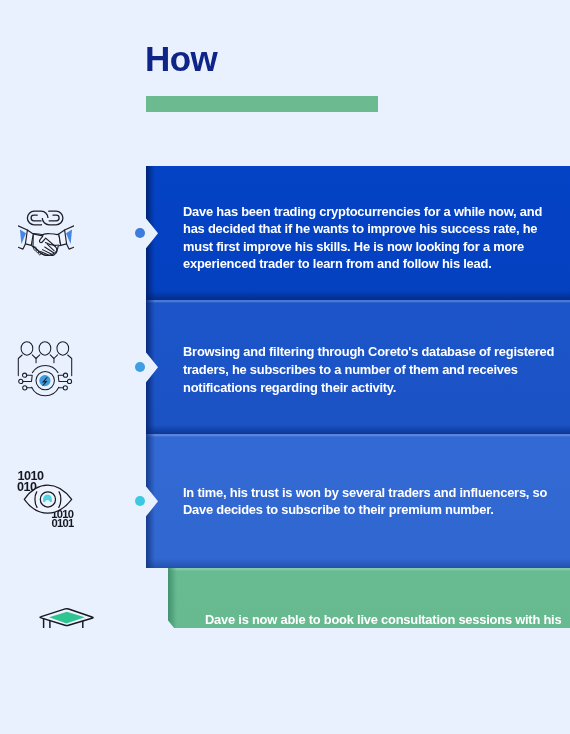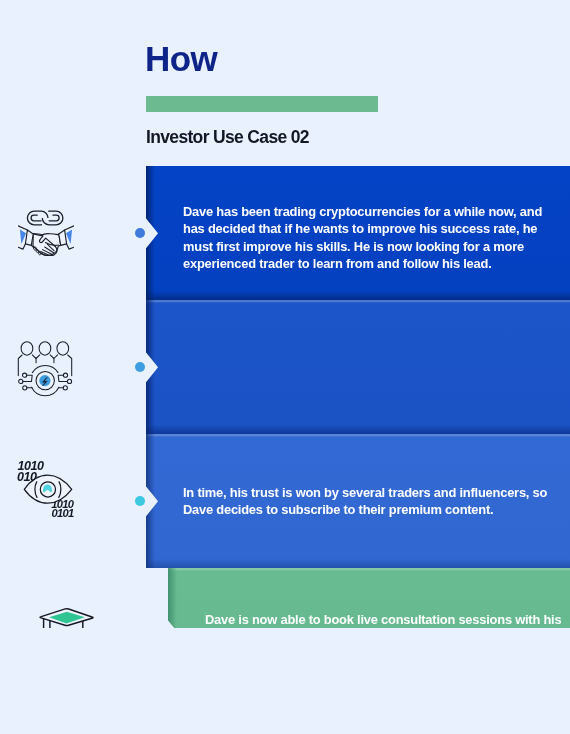--- a/index.html
+++ b/index.html
@@ -29,21 +29,20 @@
 </style>
 </head>
 <body>
 
 <div class="page">
 
   <div class="headline">
     <div class="h-line"><span>How</span></div>
     <div class="hl-mark"></div>
   </div>
-  <div class="subtitle">Investor Use Case 02</div>
 
   <div class="steps">
 
     <div class="step" style="top:166px;height:134px;">
       <div class="block">
         <svg viewBox="0 0 424 134" preserveAspectRatio="none">
           <defs>
               <linearGradient id="g1" x1="0" y1="0" x2="0" y2="1">
             <stop offset="0" stop-color="#0443c5"></stop>
                 <stop offset="0.93" stop-color="#0441c1"></stop>
@@ -136,20 +135,21 @@
                 <stop offset="0.012" stop-color="#4a79d3"></stop>
                 <stop offset="0.022" stop-color="#1c55c9"></stop>
                 <stop offset="0.93" stop-color="#1b53c5"></stop>
                 <stop offset="1" stop-color="#0c3796"></stop>
               </linearGradient>
             </defs>
           <path id="shape2" d="M0,0 H424 V134 H0 V82.6 L12,67.3 L0,52.3 Z" fill="url(#g2)"></path>
             <path d="M0,0 H424 V134 H0 V82.6 L12,67.3 L0,52.3 Z" fill="url(#s2)"></path>
         </svg>
       </div>
+      <div class="btext" style="top:43.4px;">Browsing and filtering through Coreto's database of registered traders, he subscribes to a number of them and receives notifications regarding their activity.</div>
       <div class="dot" style="left:135.4px;top:62.4px;width:9.8px;height:9.8px;background:#3d9fe2;"></div>
       <div class="icon" style="left:17px;top:40px;width:56px;height:58px;">
         <svg viewBox="0 0 56 58" width="56" height="58">
          <g stroke="#1b1f2a" stroke-width="1.05" stroke-linecap="round" stroke-linejoin="round" fill="none">
            <ellipse cx="9.95" cy="8.4" rx="5.85" ry="6.75"></ellipse>
            <ellipse cx="27.95" cy="8.4" rx="5.85" ry="6.75"></ellipse>
            <ellipse cx="45.8" cy="8.4" rx="5.85" ry="6.75"></ellipse>
            <path d="M5.1 15.0 L1.3 18.5 L1.3 35.6"></path>
            <path d="M50.7 15.0 L54.7 18.5 L54.7 35.6"></path>
            <path d="M15.3 14.9 L19.0 18.5 L22.8 14.8"></path>
@@ -185,23 +185,23 @@
                 <stop offset="0.012" stop-color="#5b85d8"></stop>
                 <stop offset="0.022" stop-color="#3369d4"></stop>
                 <stop offset="0.93" stop-color="#3167d0"></stop>
                 <stop offset="1" stop-color="#2351ad"></stop>
               </linearGradient>
             </defs>
           <path id="shape3" d="M0,0 H424 V134 H0 V82.6 L12,67.3 L0,52.3 Z" fill="url(#g3)"></path>
             <path d="M0,0 H424 V134 H0 V82.6 L12,67.3 L0,52.3 Z" fill="url(#s3)"></path>
         </svg>
       </div>
-      <div class="btext" style="top:49.7px;">In time, his trust is won by several traders and influencers, so Dave decides to subscribe to their premium content.</div>
+      <div class="btext" style="top:49.7px;">In time, his trust is won by several traders and influencers, so Dave decides to subscribe to their premium number.</div>
       <div class="dot" style="left:135.4px;top:62.4px;width:9.8px;height:9.8px;background:#3dc8e2;"></div>
-      <div class="icon" style="left:16px;top:25px;width:58px;height:60px;font-style:italic;">
+      <div class="icon" style="left:16px;top:35px;width:58px;height:60px;">
         <svg viewBox="0 0 58 60" width="58" height="60">
          <g fill="#141821" font-family="Liberation Sans, sans-serif" font-weight="bold">
            <text x="1.6" y="11.4" font-size="12.6" letter-spacing="-0.55">1010</text>
            <text x="1.1" y="22.1" font-size="12.6" letter-spacing="-0.55">010</text>
          </g>
          <g fill="#141821" font-family="Liberation Sans, sans-serif" font-weight="bold">
            <text x="35.3" y="48.5" font-size="11.2" letter-spacing="-0.72">1010</text>
            <text x="35.4" y="57.5" font-size="11.2" letter-spacing="-0.72">0101</text>
          </g>
          <g stroke="#141821" stroke-width="1.25" stroke-linecap="round" stroke-linejoin="round" fill="none">

